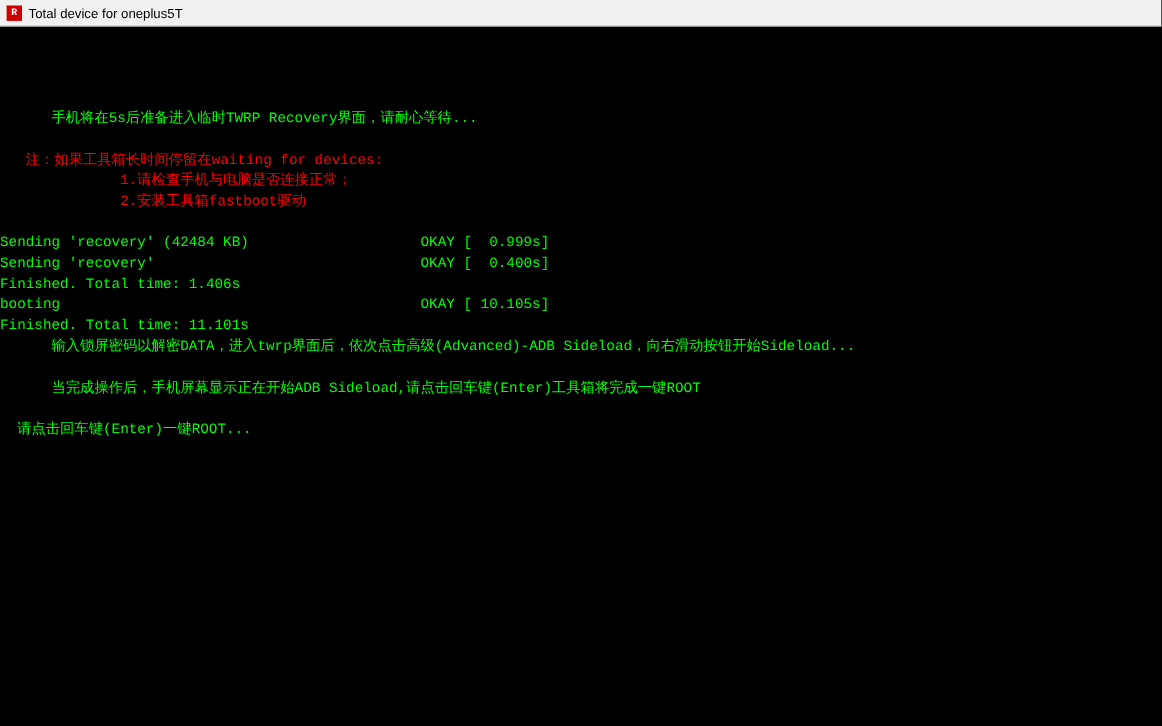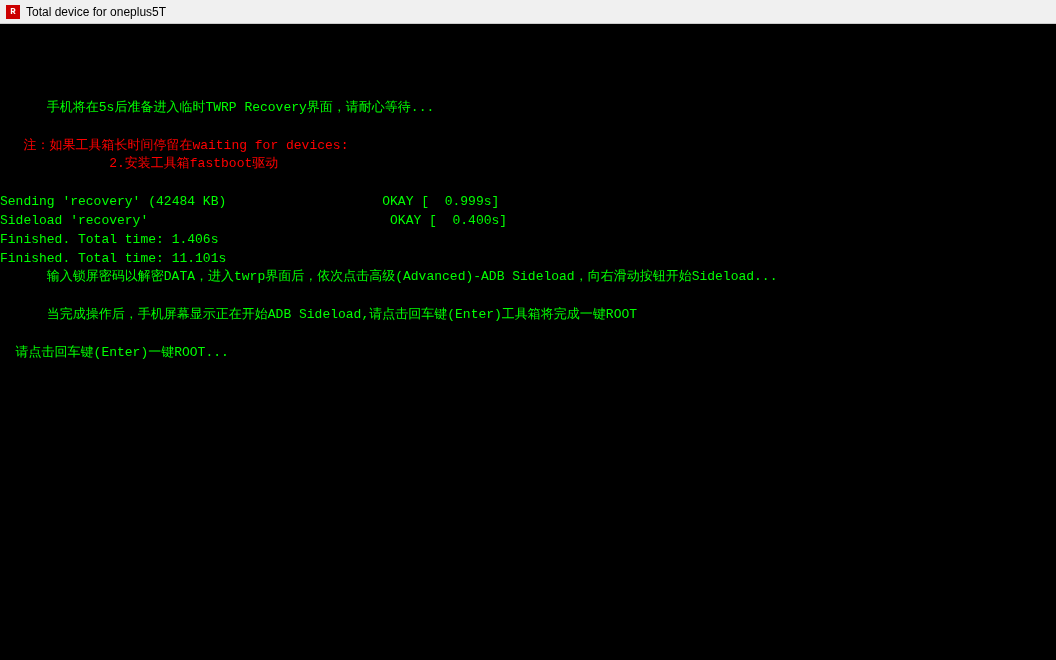--- a/index.html
+++ b/index.html
@@ -115,25 +115,27 @@
   </div>
   <span id="titlebar-text">Total device for oneplus5T</span>
 </div>
 
 <div id="terminal">
   <div id="terminal-lines">
       <div class="line-empty"></div>
       <div class="line">      手机将在5s后准备进入临时TWRP Recovery界面，请耐心等待...</div>
       <div class="line-empty"></div>
       <div class="line-red">   注：如果工具箱长时间停留在waiting for devices:</div>
+      <div class="line-red">              1.请检查手机与电脑是否连接正常；</div>
       <div class="line-red">              2.安装工具箱fastboot驱动</div>
       <div class="line-empty"></div>
       <div class="line">Sending 'recovery' (42484 KB)                    OKAY [  0.999s]</div>
-      <div class="line">Sideload 'recovery'                               OKAY [  0.400s]</div>
+      <div class="line">Sending 'recovery'                               OKAY [  0.400s]</div>
       <div class="line">Finished. Total time: 1.406s</div>
+      <div class="line">booting                                          OKAY [ 10.105s]</div>
       <div class="line">Finished. Total time: 11.101s</div>
       <div class="line">      输入锁屏密码以解密DATA，进入twrp界面后，依次点击高级(Advanced)-ADB Sideload，向右滑动按钮开始Sideload...</div>
       <div class="line-empty"></div>
       <div class="line">      当完成操作后，手机屏幕显示正在开始ADB Sideload,请点击回车键(Enter)工具箱将完成一键ROOT</div>
       <div class="line-empty"></div>
       <div class="line">  请点击回车键(Enter)一键ROOT...</div>
     </div>
 
   <div id="watermark">
     <div id="watermark-circle">

